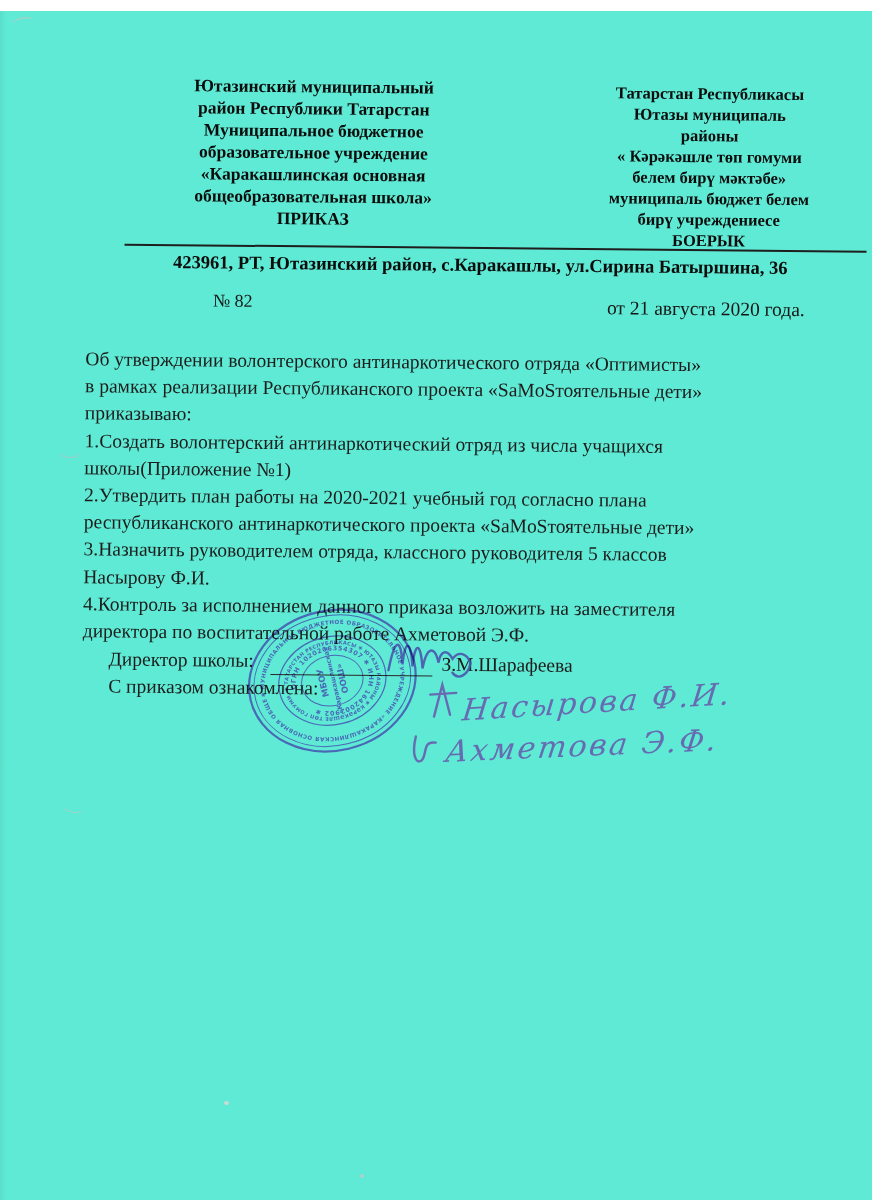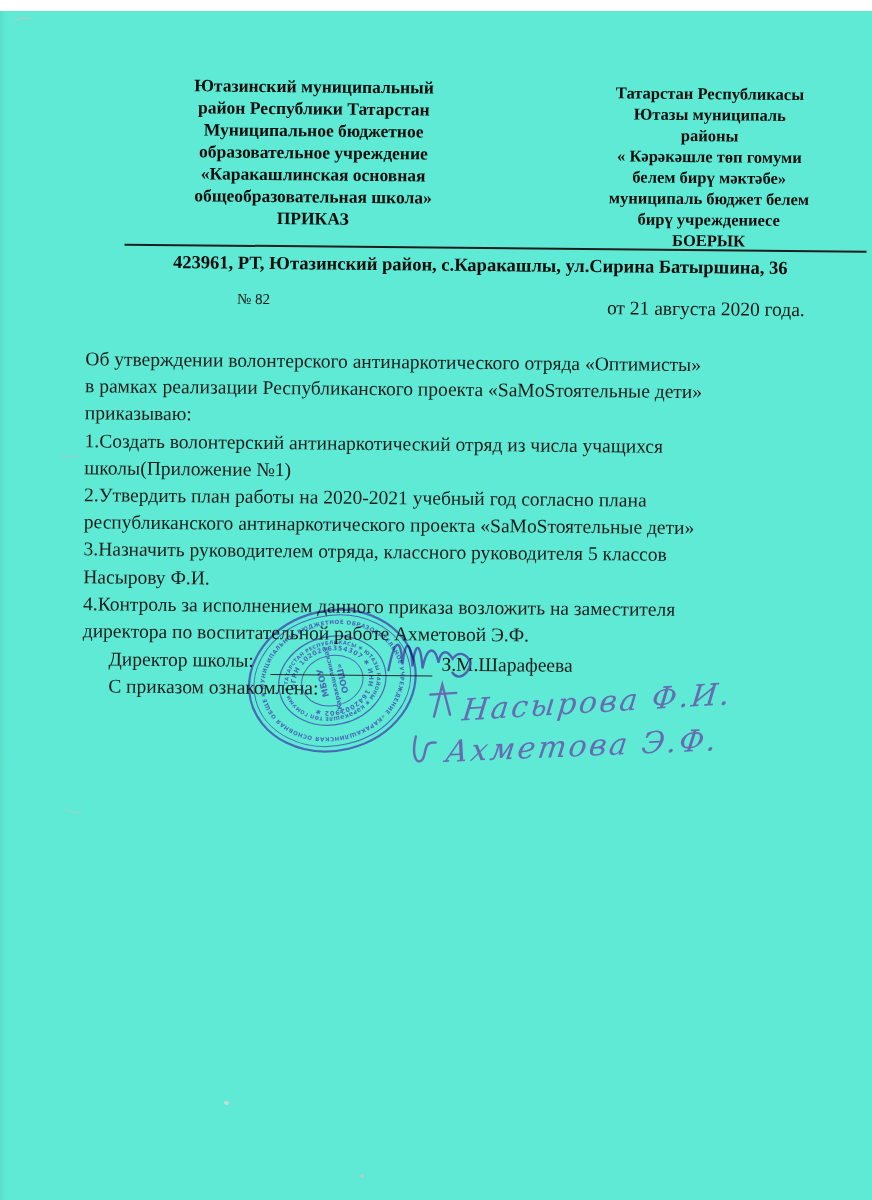--- a/index.html
+++ b/index.html
@@ -8,21 +8,21 @@
     background:#5eead4;overflow:hidden;
     font-family:"Liberation Serif","DejaVu Serif",serif;color:#161616;
   }
   .tilt{position:absolute;inset:0;transform:rotate(0.55deg);transform-origin:60px 80px;}
   .hdr{position:absolute;text-align:center;font-weight:bold;color:#0c0c0c;}
   .hdr-left{left:156px;top:62px;width:316px;font-size:17.5px;line-height:22px;}
   .hdr-right{left:553px;top:66px;width:314px;font-size:16.5px;line-height:21px;}
   .rule{position:absolute;left:126px;top:232px;width:742px;border-top:2px solid #1e1e1e;}
   .addr{position:absolute;left:104px;top:240px;width:756px;text-align:center;
         font-weight:bold;font-size:18.5px;color:#0c0c0c;}
-  .order-no{position:absolute;left:239px;top:278px;font-size:15px;}
+  .order-no{position:absolute;left:215px;top:278px;font-size:18px;}
   .order-date{position:absolute;left:609px;top:281px;font-size:19.5px;}
   .body-text{position:absolute;left:88px;top:334px;width:752px;
         font-size:19.5px;line-height:27.2px;color:#1c1c1c;}
   .sig-label-1{position:absolute;left:114px;top:637px;font-size:19.5px;color:#1c1c1c;}
   .sig-line{position:absolute;left:276px;top:640px;width:162px;height:21px;
         border-bottom:1.6px solid #2a2a2a;}
   .sig-name{position:absolute;left:447px;top:639px;font-size:19.5px;color:#1c1c1c;}
   .sig-label-2{position:absolute;left:114px;top:664px;font-size:19.5px;color:#1c1c1c;}
   .autograph{position:absolute;left:386px;top:616px;}
   .hand{

